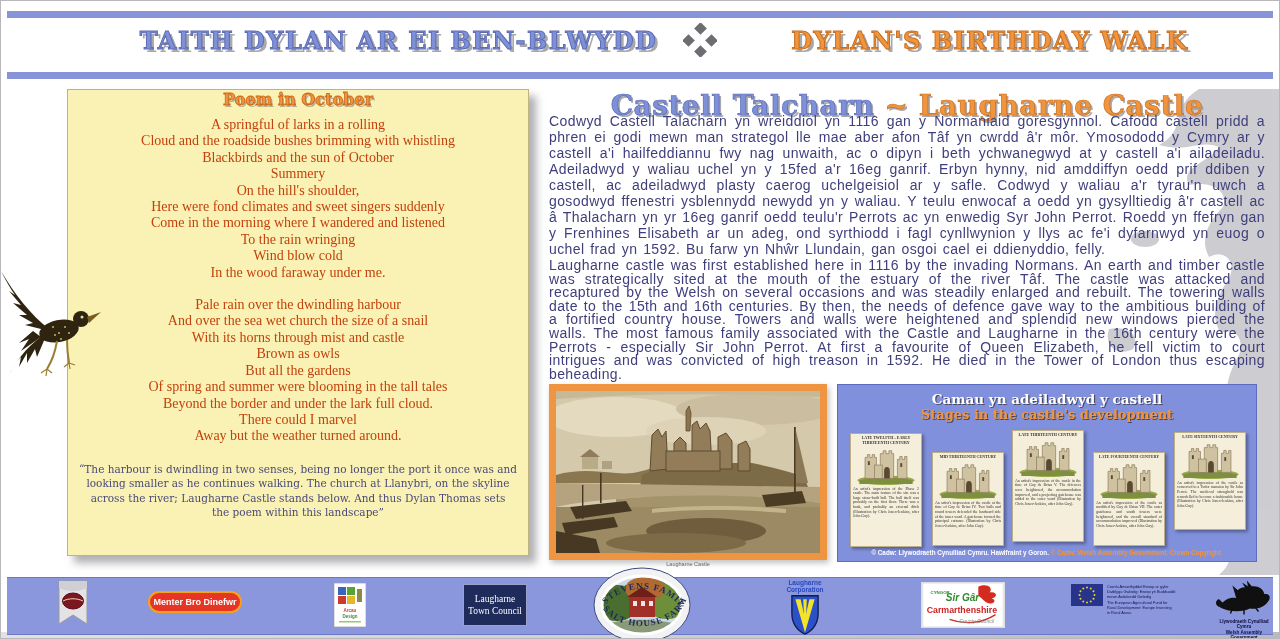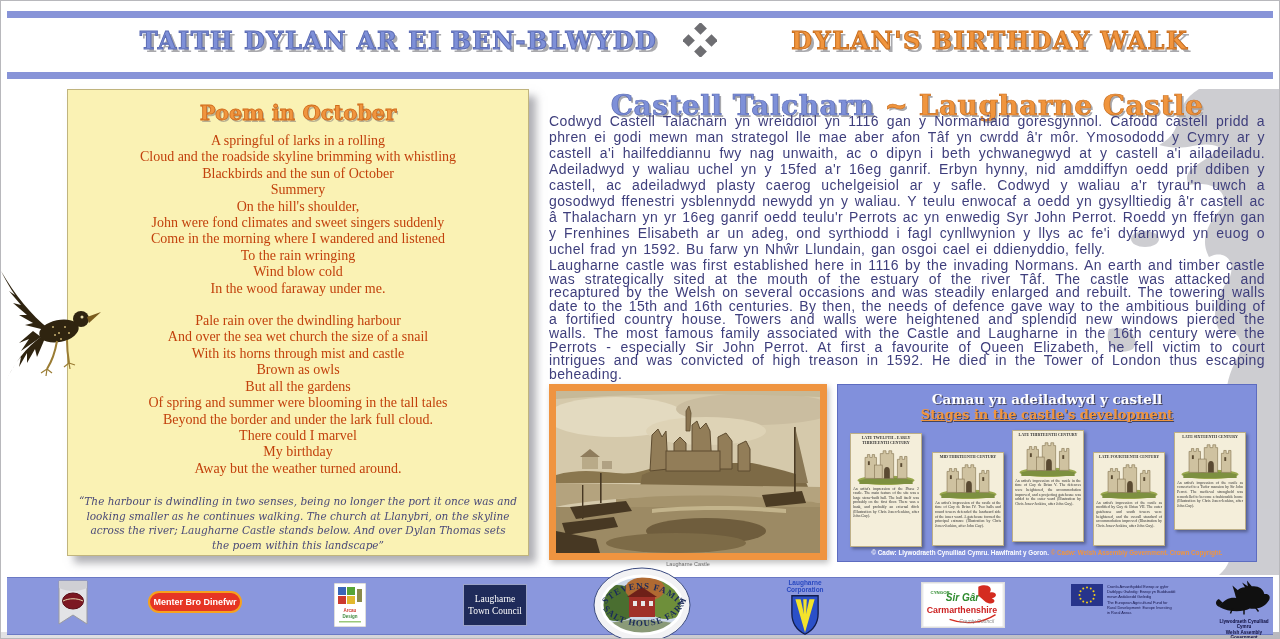--- a/index.html
+++ b/index.html
@@ -14,25 +14,25 @@
   .title-welsh{color:#7e90d8;-webkit-text-stroke:1px #5c6cb4;}
   .title-english{color:#f0953e;-webkit-text-stroke:1px #c96f20;}
 
   
   .map-sil{position:absolute;right:0;top:88px;width:230px;height:486px;z-index:0;}
 
   
   .poem-panel{position:absolute;left:66px;top:88px;width:462px;height:467px;background:#faf2b4;
               border:1px solid #c0b47e;box-shadow:7px 7px 8px rgba(110,110,118,.55);z-index:2;box-sizing:border-box;
               text-align:center;}
-  .poem-title{margin-top:10px;font-family:"DejaVu Serif",serif;font-weight:bold;font-size:21px;color:#f0953e;
+  .poem-title{font-family:"DejaVu Serif",serif;font-weight:bold;font-size:16px;color:#f0953e;
               -webkit-text-stroke:0.8px #cf6a1a;text-shadow:1.5px 1.5px 0 #b8b092;}
   .poem-body{margin-top:8px;font-family:"Liberation Serif",serif;font-size:14px;line-height:16.4px;color:#c2410c;}
   .stanza-2{margin-top:16px;}
-  .poem-quote{margin-top:17px;font-family:"DejaVu Serif",serif;font-style:italic;font-size:10.5px;
+  .poem-quote{margin-top:17px;font-family:"DejaVu Serif",serif;font-size:10.5px;
               line-height:14.5px;color:#4a4a78;}
   .lark{position:absolute;left:-4px;top:266px;width:108px;height:128px;z-index:3;}
 
   
   .castle-heading{position:absolute;left:548px;top:88px;width:716px;text-align:center;z-index:1;
                   font-family:"DejaVu Serif",serif;font-weight:bold;font-size:28px;letter-spacing:.5px;
                   text-shadow:2px 2px 0 #a9a9ad;white-space:nowrap;}
   .castle-heading .hw{color:#7e90d8;-webkit-text-stroke:.7px #5c6cb4;}
   .castle-heading .hs{color:#f0953e;-webkit-text-stroke:.7px #c96f20;}
   .castle-heading .he{color:#f0953e;-webkit-text-stroke:.7px #c96f20;}
@@ -47,21 +47,21 @@
   .photo-frame svg{display:block;width:100%;height:100%;}
   .photo-caption{position:absolute;left:548px;top:560px;width:278px;text-align:center;font-size:5.5px;
                  color:#666;z-index:2;}
 
   
   .stages-panel{position:absolute;left:836px;top:383px;width:420px;height:178px;background:#8190dc;
                 border:1px solid #5d6cc0;box-sizing:border-box;z-index:2;}
   .stages-t1{margin-top:6px;text-align:center;font-family:"DejaVu Serif",serif;font-weight:bold;font-size:13.5px;
              color:#ffffff;text-shadow:1.2px 1.2px 0 #4a4a66;}
   .stages-t2{text-align:center;font-family:"DejaVu Serif",serif;font-weight:bold;font-size:13px;
-             color:#f0953e;text-shadow:1px 1px 0 #44445e;text-decoration:underline;}
+             color:#f0953e;text-shadow:1px 1px 0 #44445e;}
   .scard{position:absolute;width:72px;background:#f4eeda;border:1px solid #bdaf87;
          box-shadow:2px 2px 3px rgba(0,0,0,.35);padding:2px;box-sizing:border-box;overflow:hidden;}
   .scard .period{font-family:"Liberation Serif",serif;font-weight:bold;font-size:4px;line-height:4.8px;
                  text-align:center;color:#333;text-transform:uppercase;}
   .card-art{width:100%;height:40px;}
   .card-art svg{width:100%;height:100%;}
   .scard .cap{font-family:"Liberation Serif",serif;font-size:3.9px;line-height:4.6px;color:#333;
               text-align:justify;margin-top:1px;}
   .stages-copy{position:absolute;bottom:5px;left:0;width:100%;text-align:center;font-size:6.3px;}
   .stages-copy .cw{color:#ffffff;font-weight:bold;}
@@ -115,47 +115,46 @@
       <path d="M60,240 C80,236 92,248 84,260 C70,268 54,258 60,240 Z"></path>
       <path d="M120,300 C134,296 142,306 134,314 C122,320 112,310 120,300 Z"></path>
     </g>
   </svg>
 
   <div class="poem-panel">
     <div class="poem-title">Poem in October</div>
     <div class="poem-body">
       <div class="stanza-1">
         <div>A springful of larks in a rolling</div>
-        <div>Cloud and the roadside skyline brimming with whistling</div>
+        <div>Cloud and the roadside bushes brimming with whistling</div>
         <div>Blackbirds and the sun of October</div>
         <div>Summery</div>
         <div>On the hill's shoulder,</div>
-        <div>John were fond climates and sweet singers suddenly</div>
+        <div>Here were fond climates and sweet singers suddenly</div>
         <div>Come in the morning where I wandered and listened</div>
         <div>To the rain wringing</div>
         <div>Wind blow cold</div>
         <div>In the wood faraway under me.</div>
       </div>
       <div class="stanza-2">
         <div>Pale rain over the dwindling harbour</div>
         <div>And over the sea wet church the size of a snail</div>
         <div>With its horns through mist and castle</div>
         <div>Brown as owls</div>
         <div>But all the gardens</div>
         <div>Of spring and summer were blooming in the tall tales</div>
         <div>Beyond the border and under the lark full cloud.</div>
         <div>There could I marvel</div>
-        <div>My birthday</div>
         <div>Away but the weather turned around.</div>
       </div>
     </div>
     <div class="poem-quote">
       <div>“The harbour is dwindling in two senses, being no longer the port it once was and</div>
       <div>looking smaller as he continues walking. The church at Llanybri, on the skyline</div>
-      <div>across the river; Laugharne Castle stands below.  And over Dylan Thomas sets</div>
+      <div>across the river; Laugharne Castle stands below.  And thus Dylan Thomas sets</div>
       <div>the poem within this landscape”</div>
     </div>
   </div>
 
   <svg class="lark" viewBox="0 0 108 128">
     <g fill="#2f2410">
       <path d="M52,62 C34,48 18,28 4,4 C10,16 14,22 18,28 L12,24 L24,38 L16,36 L30,48 L22,48 L36,56 L28,58 L44,62 Z"></path>
       <path d="M50,66 C36,74 20,90 10,112 C16,100 20,94 24,90 L22,100 L30,86 L30,96 L38,82 L40,90 L46,76 Z"></path>
       <ellipse cx="62" cy="64" rx="20" ry="11" transform="rotate(-12 62 64)"></ellipse>
       <circle cx="84" cy="52" r="8"></circle>

